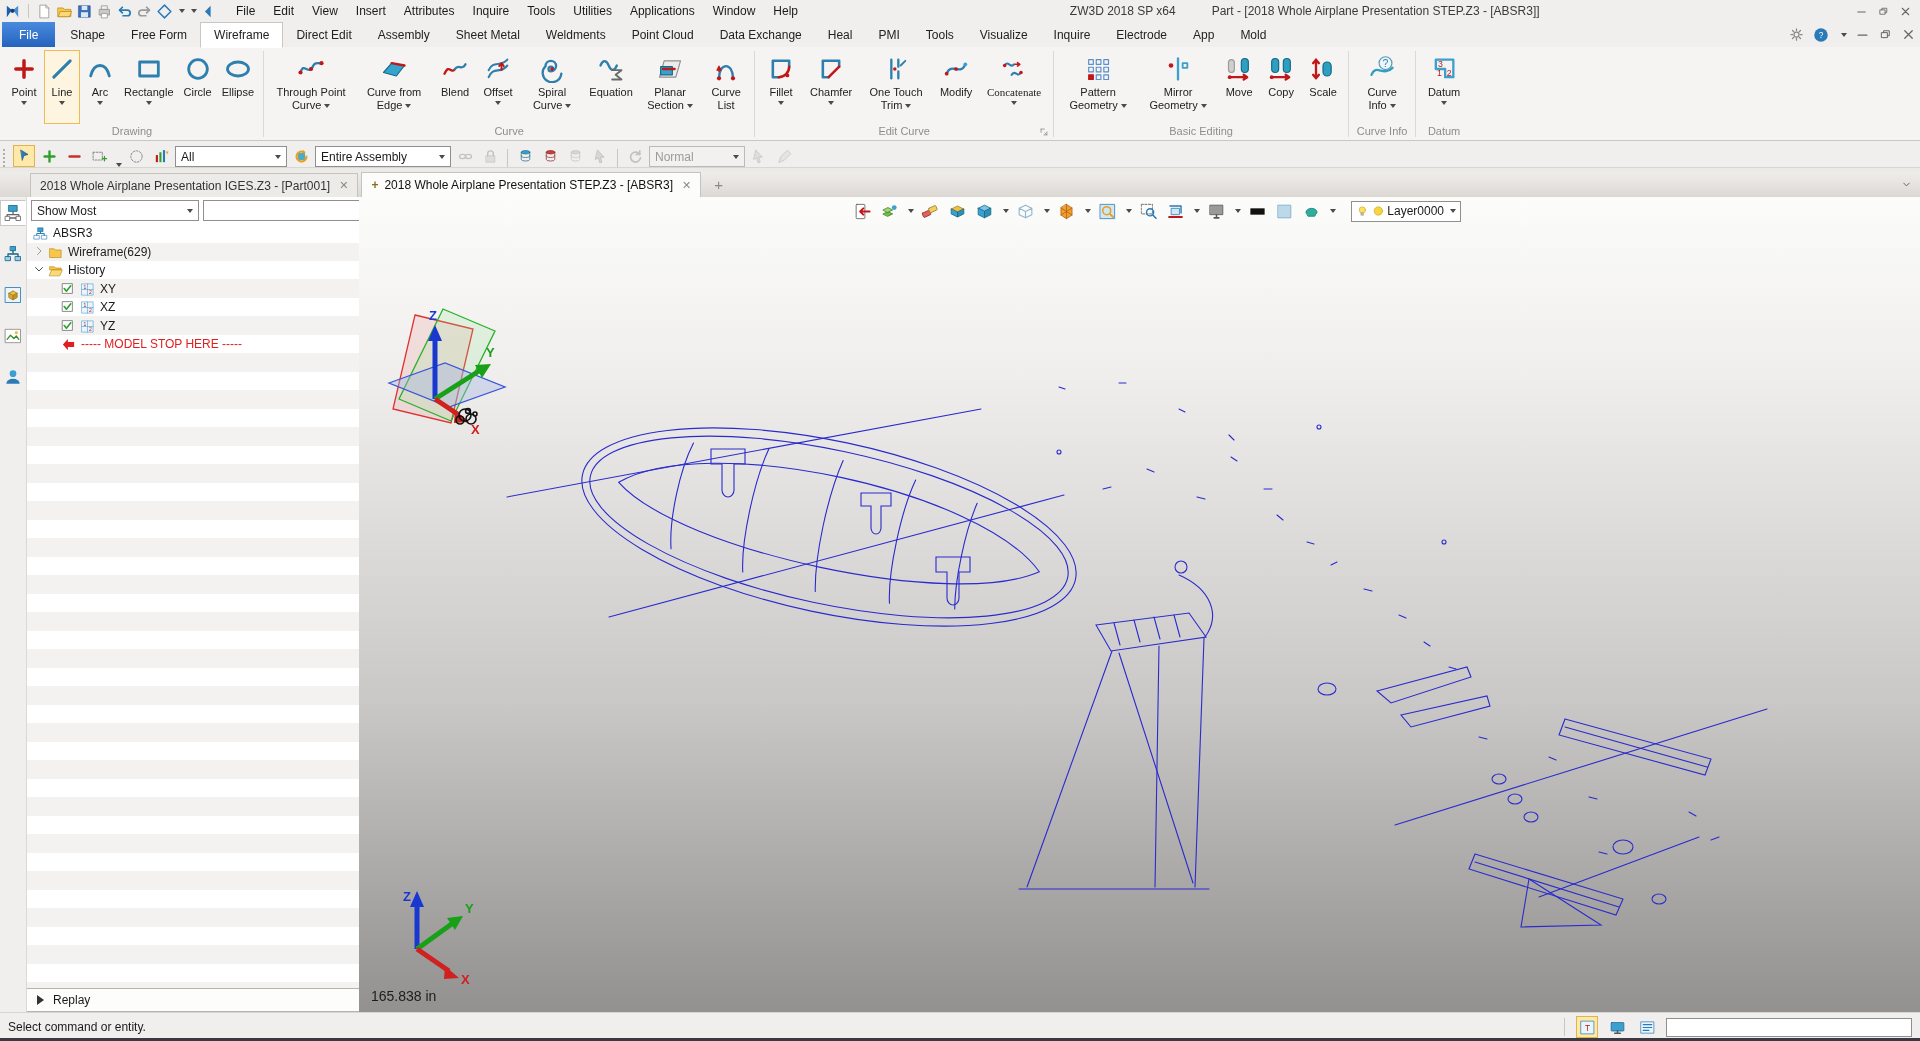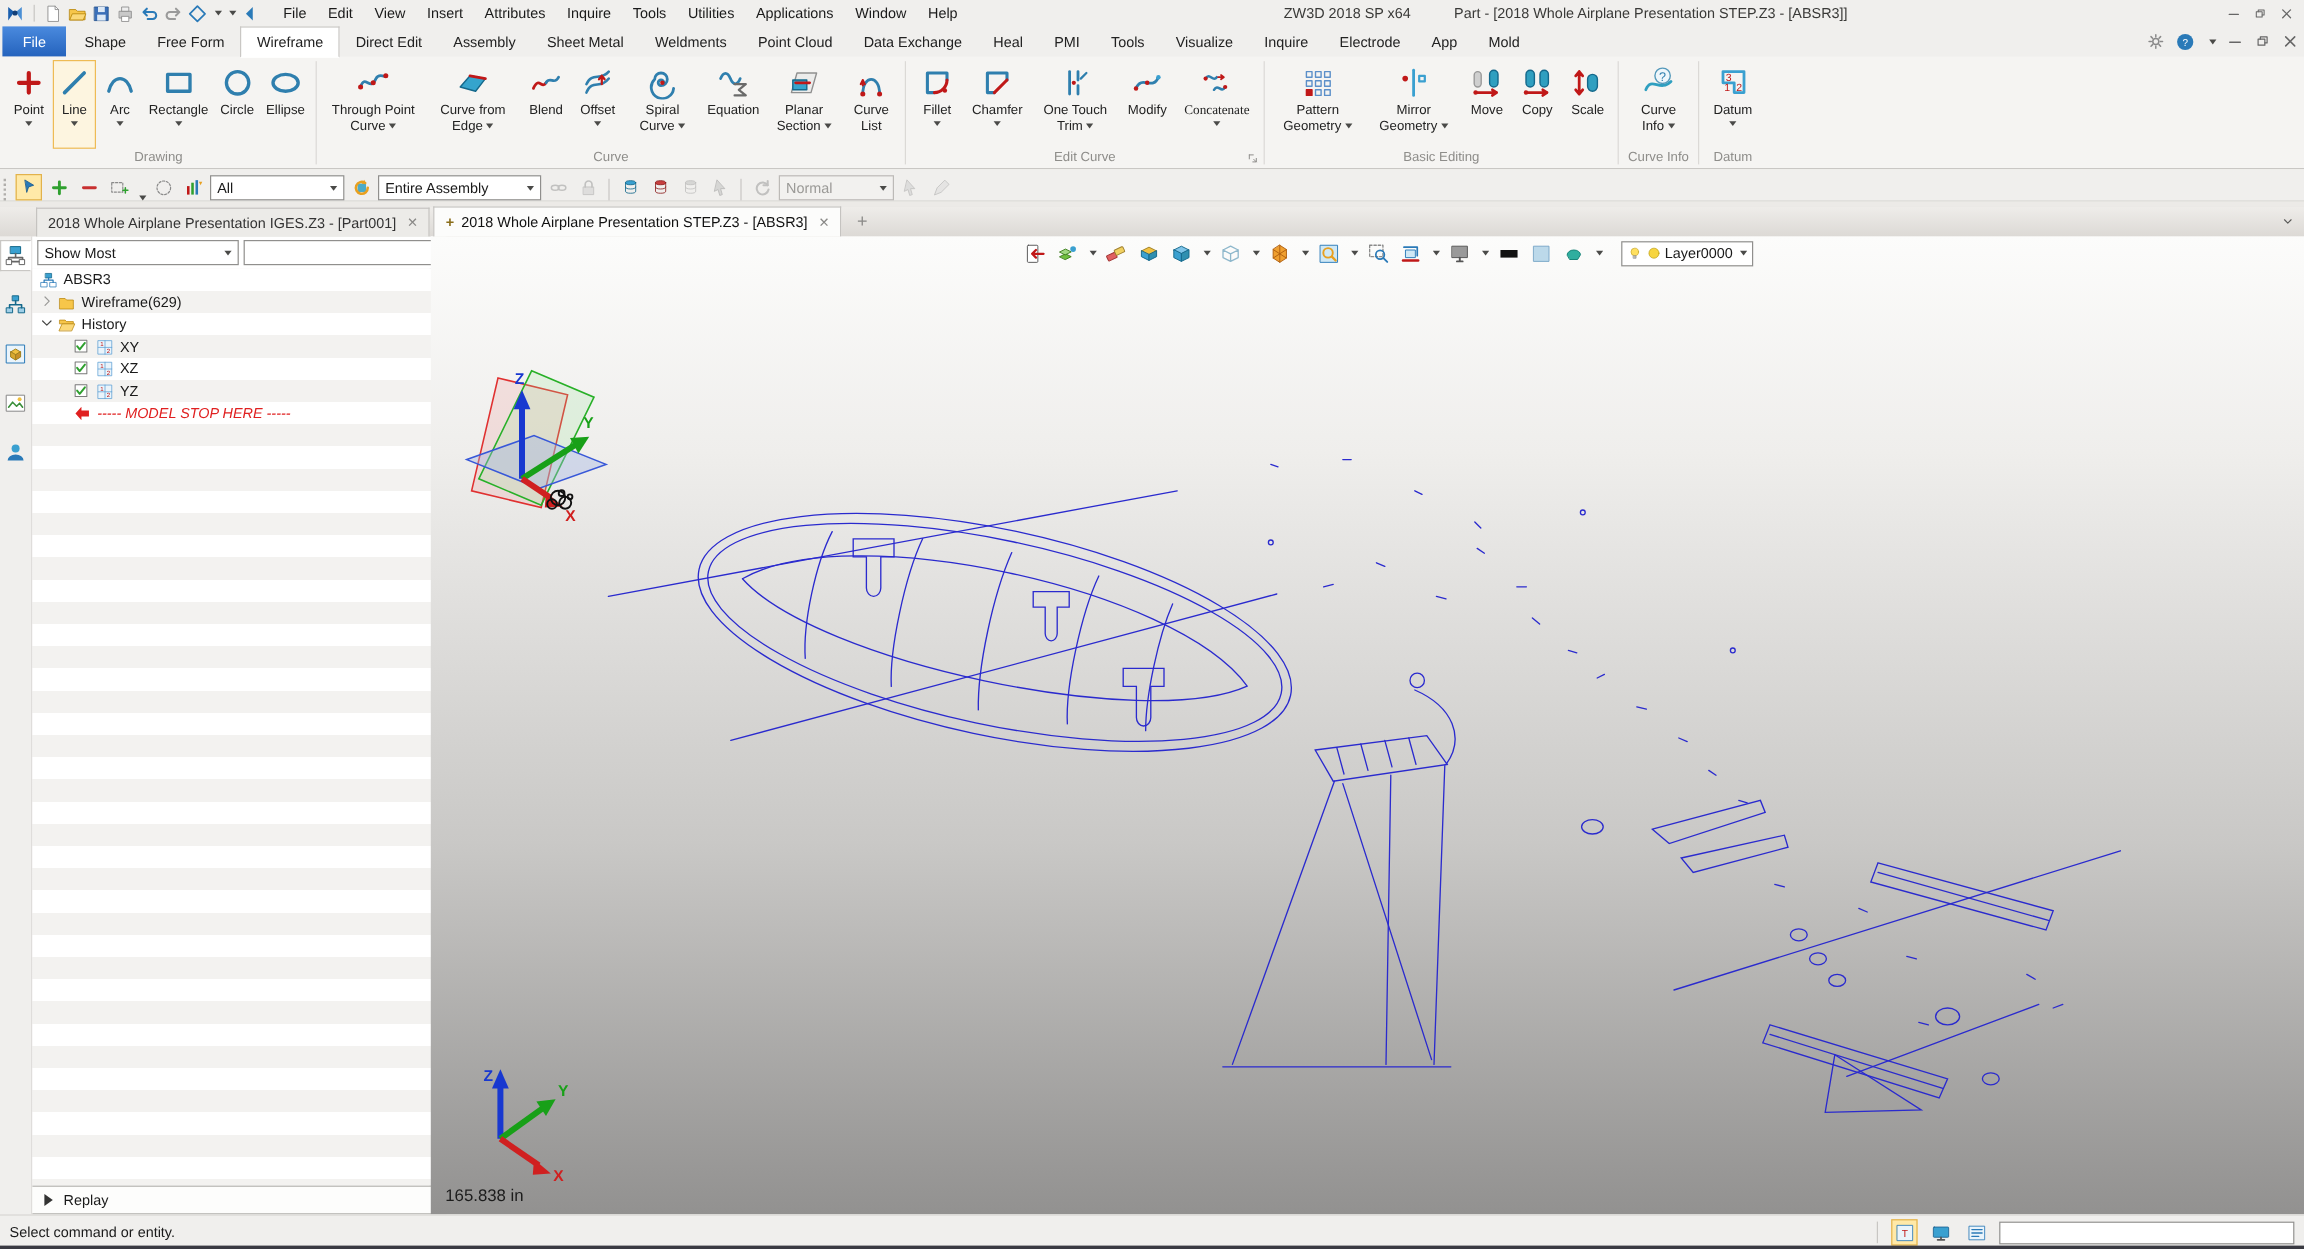--- a/index.html
+++ b/index.html
@@ -839,21 +839,21 @@
             <span class="ticon">
               <svg viewBox="0 0 24 24" fill="none" stroke-linecap="round" stroke-linejoin="round">
                 <rect x="3" y="3" width="18" height="18" fill="#eaf4fb" stroke="#5b9fd4"></rect>
                 <path d="M3 12 h18 M12 3 v18" stroke="#5b9fd4"></path>
                 <text x="8" y="10.5" font-size="8" fill="#c01818" text-anchor="middle">1</text>
                 <text x="16.5" y="19.5" font-size="8" fill="#c01818" text-anchor="middle">2</text>
               </svg>
             </span>
             <span>YZ</span>
           </div>
-          <div class="trow red" style="padding-left: 34px; font-style: italic;">
+          <div class="trow red" style="padding-left: 34px;">
             <span class="ticon">
               <svg viewBox="0 0 24 24" fill="none" stroke-linecap="round" stroke-linejoin="round">
                 <path d="M21 8 v8 H11 v5 L3 12 L11 3 v5 z" fill="#e02020"></path>
               </svg>
             </span>
             <span>----- MODEL STOP HERE -----</span>
           </div>
         </div>
       <div class="replay">
         <span class="rtri"></span>

